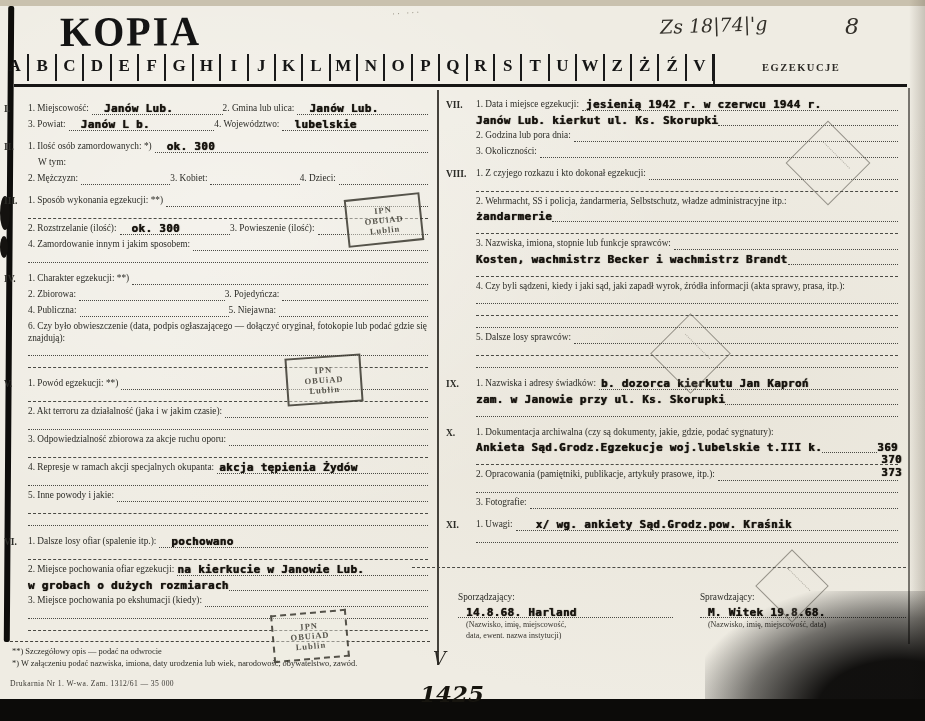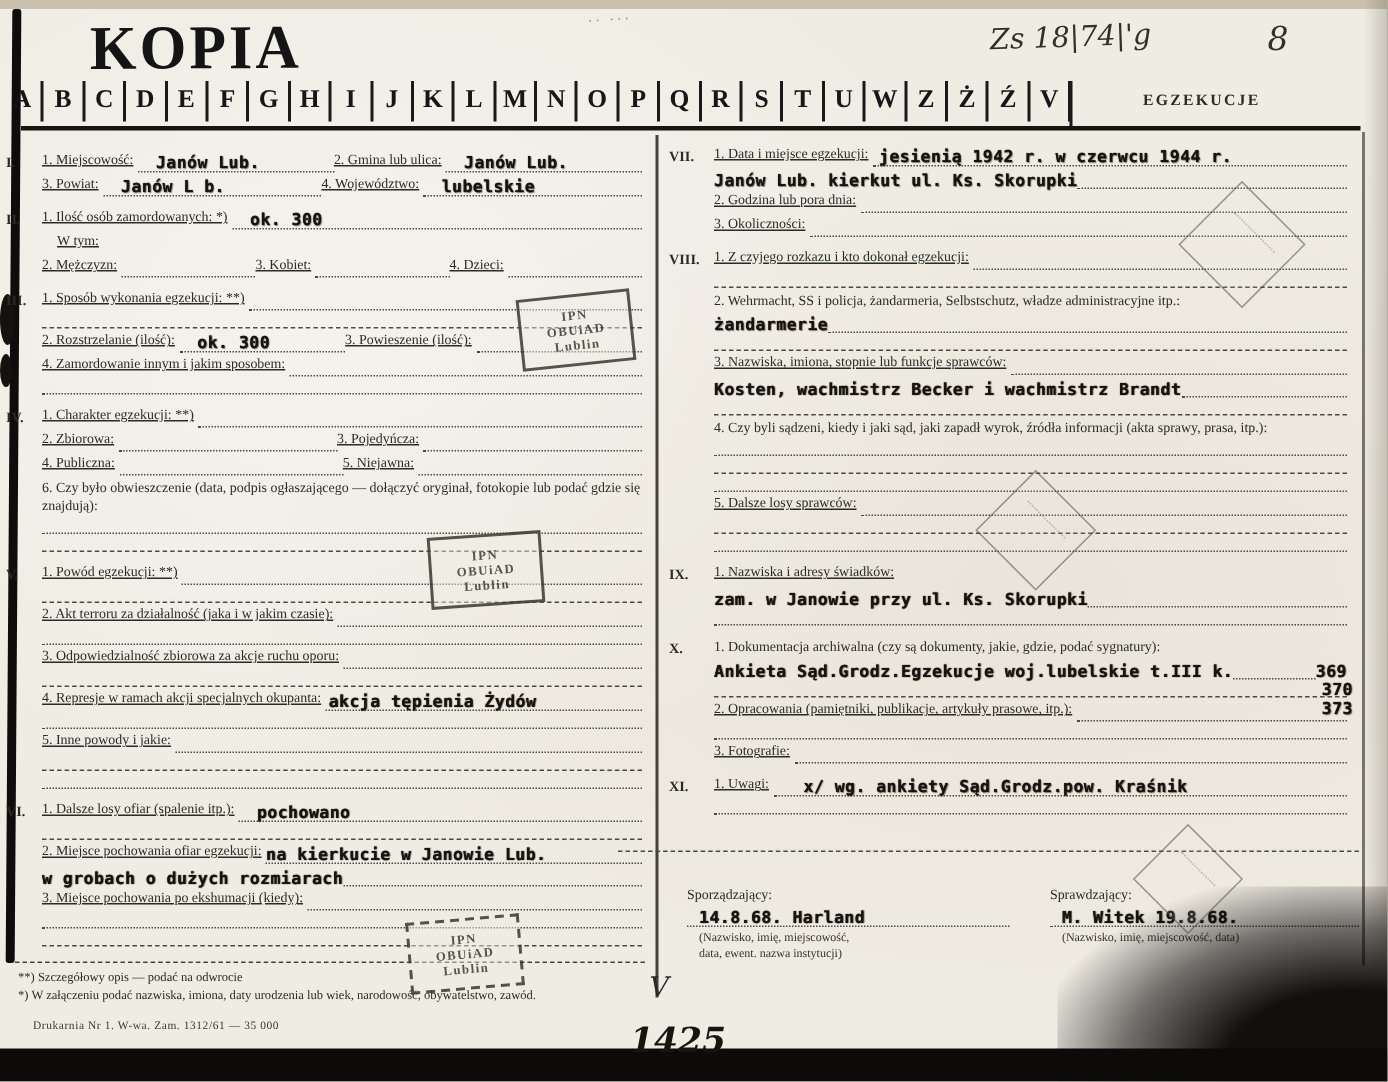--- a/index.html
+++ b/index.html
@@ -28,37 +28,37 @@
   .vtick{position:absolute;left:713px;top:54px;width:2px;height:31px;background:#1a1a1a;}
   
   .colL{position:absolute;left:0;top:93px;width:436px;}
   .colR{position:absolute;left:440px;top:93px;width:466px;}
   .divider{position:absolute;left:437px;top:90px;width:1.5px;height:575px;background:#45423c;}
   .rborder{position:absolute;left:908px;top:88px;width:1.5px;height:556px;background:#45423c;opacity:.7;}
   .sec{display:flex;margin-top:6px;}
   .roman{flex:none;width:24px;font-weight:bold;font-size:9.5px;padding:5px 0 0 4px;}
   .colR .roman{width:30px;padding-left:6px;}
   .secbody{flex:1;padding-right:8px;min-width:0;}
-  .row{display:flex;align-items:flex-start;margin-top:3px;min-height:13px;font-size:9.3px;line-height:1.25;text-decoration:underline;}
+  .row{display:flex;align-items:center;margin-top:3px;min-height:13px;font-size:9.3px;line-height:1.25;}
   .lbl{white-space:nowrap;padding-right:3px;}
   .para{margin-top:3px;font-size:9.3px;line-height:1.3;}
   .fill{flex:1;min-width:14px;height:12px;border-bottom:1.5px dotted #4a4a44;position:relative;}
   .line{height:11px;border-bottom:1.5px dashed #4a4a44;}
   .line.dot{border-bottom-style:dotted;}
   .typed{font-family:"DejaVu Sans Mono",monospace;font-weight:bold;font-size:11px;letter-spacing:.3px;color:#17140f;white-space:nowrap;
     text-shadow:0 0 .7px #1b170f, .6px .4px .7px rgba(25,20,12,.45);}
   .fill > .typed{position:absolute;left:12px;bottom:-2px;}
   .trow{display:flex;align-items:flex-start;margin-top:2px;position:relative;}
   .trow .typed{transform:translateY(1px);}
   .indent{padding-left:10px;}
   .numstack{position:absolute;right:-4px;top:12px;text-align:right;line-height:13px;z-index:2;margin-left:40px;}
   
   .fnsep{border-top:1.5px dashed #44423c;margin:10px 6px 4px 10px;}
   .fn{font-size:8.4px;line-height:1.3;padding:1px 8px 0 12px;text-indent:-8px;padding-left:20px;}
-  .druk{font-size:7.6px;letter-spacing:.4px;padding:9px 0 0 22px;color:#3a3832;}
+  .druk{font-size:7.6px;letter-spacing:.4px;padding:9px 0 0 10px;color:#3a3832;}
   
   .longline{margin-top:14px;border-bottom:1.5px dashed #4a4a44;height:10px;margin-left:-28px;}
   .sigs{display:flex;justify-content:space-between;margin-top:24px;padding-left:18px;}
   .sigcol{width:48%;}
   .sigcol.v{width:46%;}
   .siglabel{font-size:9.3px;}
   .sigline{border-bottom:1.5px dotted #4a4a44;margin-top:0;padding-left:8px;height:15px;}
   .sigcap{font-size:8px;line-height:1.3;margin-top:2px;padding-left:8px;color:#35332d;}
   
   .stamp{position:absolute;z-index:5;}
@@ -349,20 +349,23 @@
         <div class="line"></div>
         <div class="line dot"></div>
       </div>
     </div>
 
     <div class="sec">
       <div class="roman">IX.</div>
       <div class="secbody">
         <div class="row">
             <span class="lbl">1. Nazwiska i adresy świadków:</span>
+            <span class="fill">
+              <span class="typed" style="left:2px">b. dozorca kierkutu Jan Kaproń</span>
+            </span>
           </div>
         <div class="trow">
             <span class="typed">zam. w Janowie przy ul. Ks. Skorupki</span>
             <span class="fill"></span>
           </div>
         <div class="line dot"></div>
       </div>
     </div>
 
     <div class="sec">

